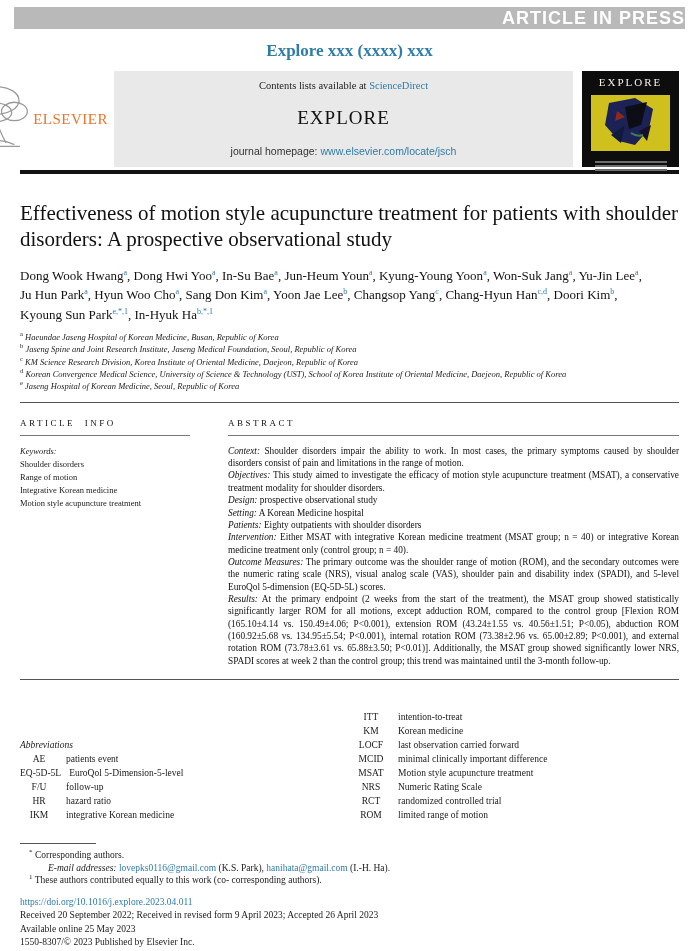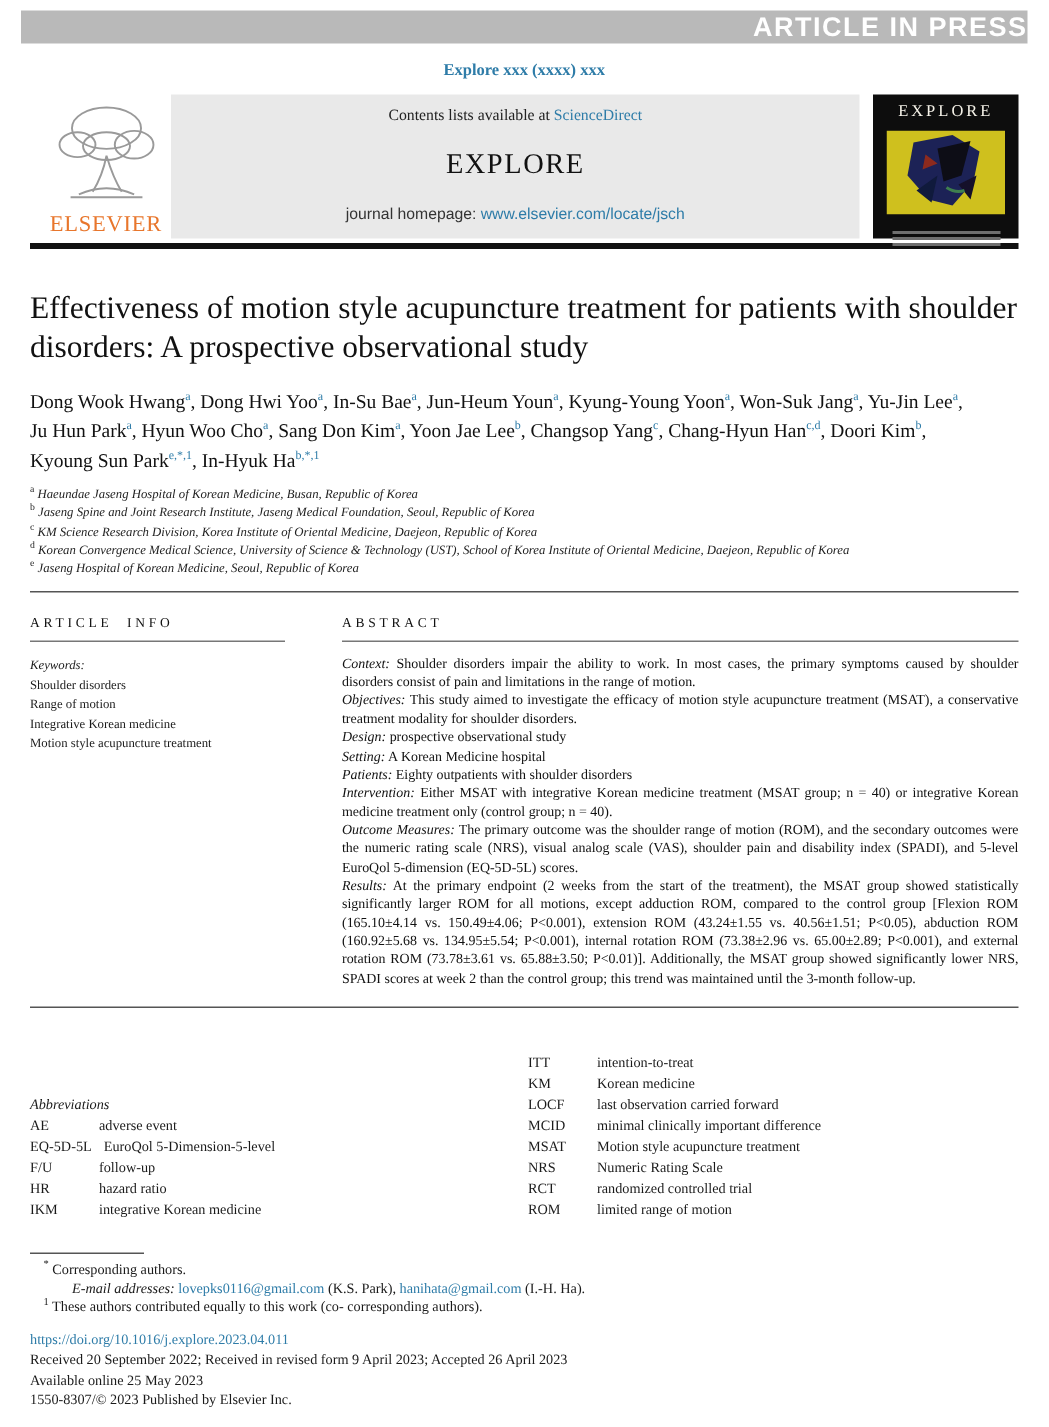--- a/index.html
+++ b/index.html
@@ -9,25 +9,25 @@
     font-family:"Liberation Serif", serif; color:#1a1a1a;
   }
   .banner {
     margin:7px 14px 0 14px; height:22px; background:#b9b9b9;
     color:#fff; font-family:"Liberation Sans", sans-serif;
     font-weight:bold; font-size:18px; letter-spacing:1px;
     text-align:right; line-height:22px;
   }
   .citation {
     margin-top:12px; text-align:center; color:#2e7ca8;
-    font-weight:bold; font-size:11px;
+    font-weight:bold; font-size:17px;
   }
   .header-row { display:flex; margin:10px 20px 0 20px; height:96px; }
   .logo-block {
-    width:88px; display:flex; flex-direction:column; align-items:flex-end;
+    width:88px; display:flex; flex-direction:row; align-items:center;
     justify-content:flex-end; padding-bottom:1px;
   }
   .elsevier-word {
     color:#e8762c; font-size:15px; letter-spacing:0.5px; line-height:1;
     margin-top:1px;
   }
   .header-box {
     flex:1; margin-left:6px; background:#e9e9e9; text-align:center;
     display:flex; flex-direction:column; justify-content:space-between;
     padding:9px 6px 10px 6px;
@@ -67,21 +67,21 @@
   .keywords-label { font-style:italic; font-size:8.5px; line-height:1.55; }
   .keyword { font-size:8.5px; line-height:1.55; }
   .abs-section { font-size:9.3px; line-height:1.33; text-align:justify; color:#111; }
   .abs-label { font-style:italic; }
 
   .abbrev-row { display:flex; align-items:flex-end; margin:30px 20px 0 20px; }
   .abbrev-left { width:332px; flex:none; }
   .abbrev-right { flex:1; }
   .abbrev-heading { font-style:italic; font-size:9.5px; line-height:14px; }
   .abbrev-item { display:flex; font-size:9.5px; line-height:14px; }
-  .abbrev-term { min-width:46px; padding-right:8px; }
+  .abbrev-term { min-width:46px; padding-right:8px;text-align:center; }
   .fn-block { margin:21px 20px 0 20px; font-size:9.5px; line-height:12.5px; }
   .fn-rule { width:76px; height:1px; background:#555; margin-bottom:5px; }
   .fn-line { padding-left:9px; }
   .fn-email { padding-left:28px; }
   .fn-marker { font-size:7px; vertical-align:super; line-height:0; }
   .italic { font-style:italic; }
   .footer-block { margin:9px 20px 0 20px; font-size:9.5px; line-height:13.5px; }
 </style>
 </head>
 <body>
@@ -183,21 +183,21 @@
   </div>
 </div>
 
 <div class="rule-full" style="margin-top:12px;"></div>
 
 <div class="abbrev-row">
   <div class="abbrev-left">
     <div class="abbrev-heading">Abbreviations</div>
     <div class="abbrev-item">
         <span class="abbrev-term">AE</span>
-        <span>adverse event</span>
+        <span>patients event</span>
       </div>
     <div class="abbrev-item">
         <span class="abbrev-term">EQ-5D-5L</span>
         <span>EuroQol 5-Dimension-5-level</span>
       </div>
     <div class="abbrev-item">
         <span class="abbrev-term">F/U</span>
         <span>follow-up</span>
       </div>
     <div class="abbrev-item">

